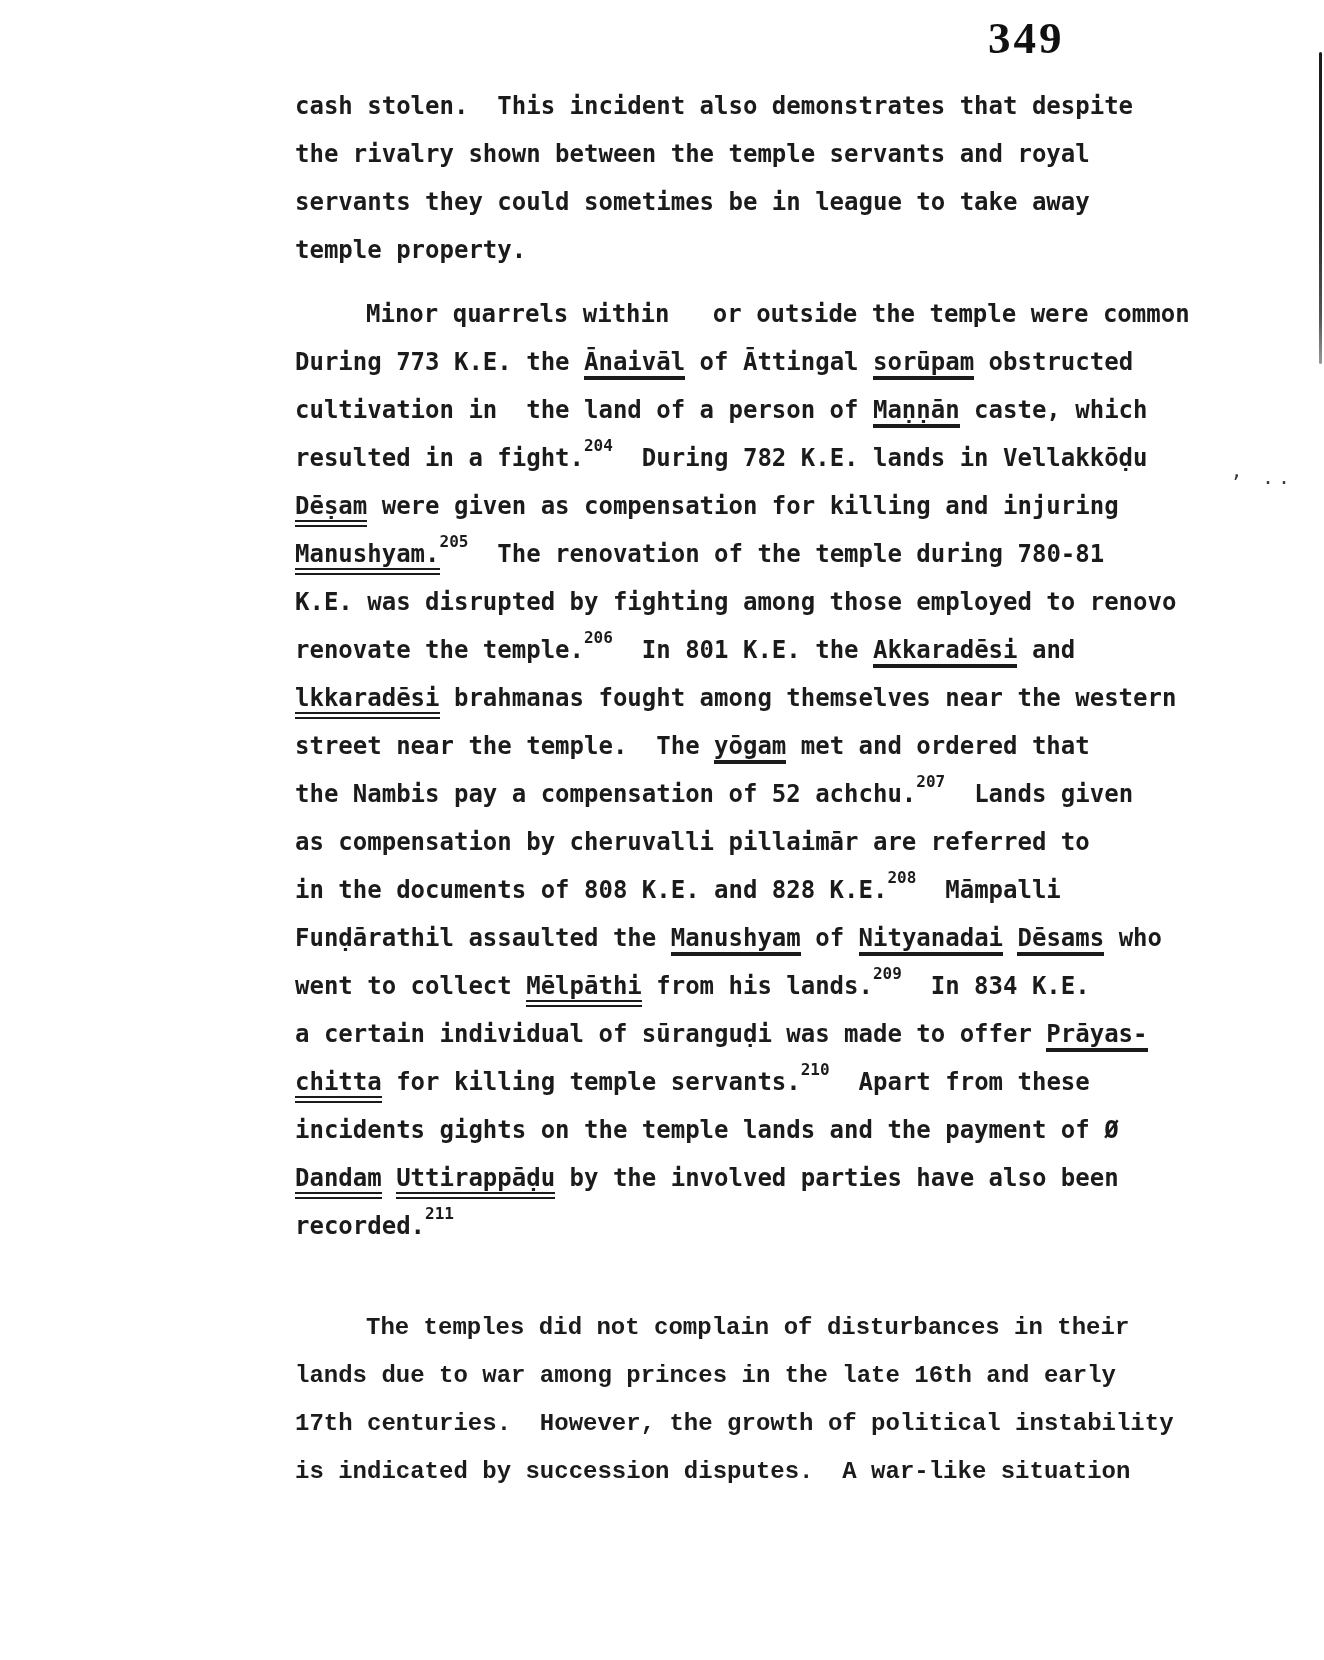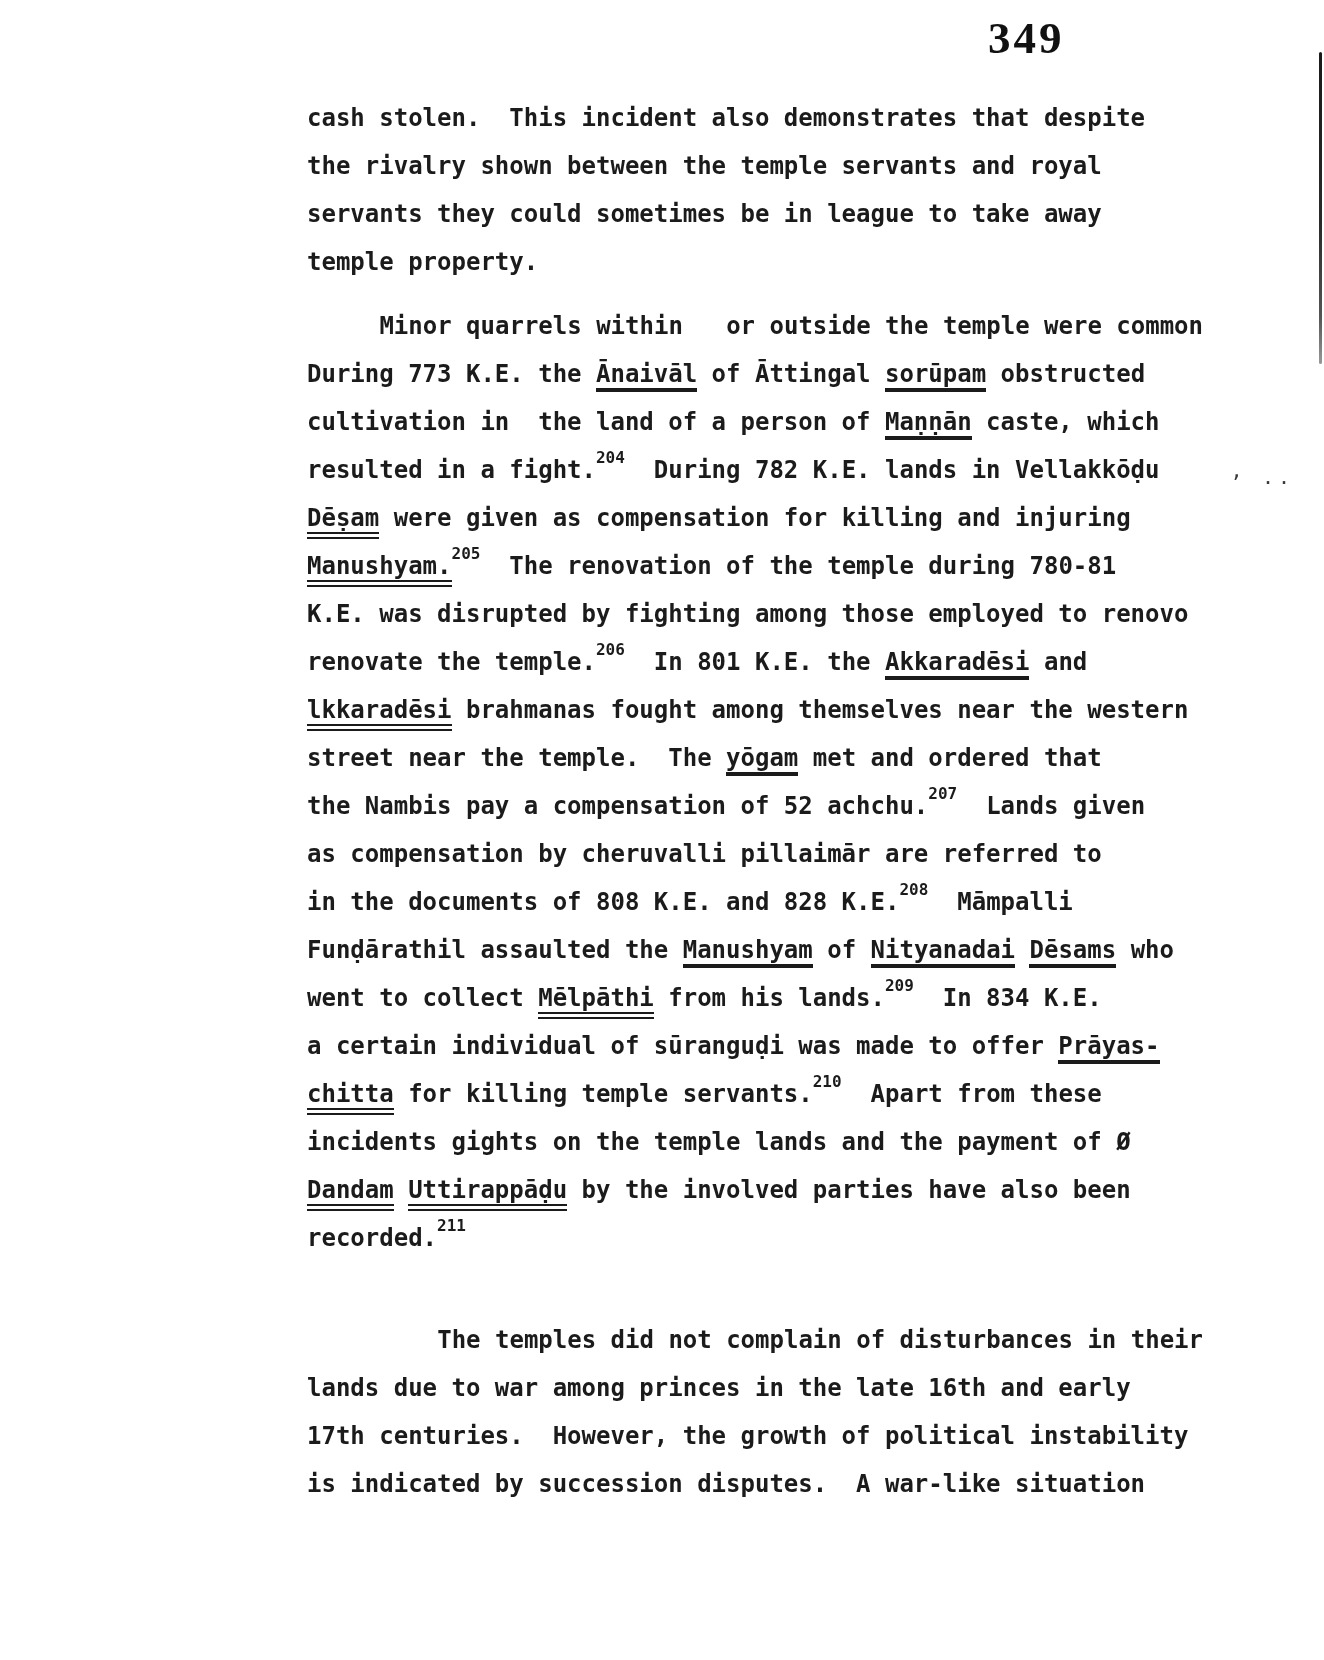--- a/index.html
+++ b/index.html
@@ -30,25 +30,25 @@
     position: absolute;
     left: 295px;
     top: 82px;
     width: 920px;
     font-size: 24px;
     font-weight: bold;
     line-height: 48px;
     white-space: pre;
     letter-spacing: 0px;
   }
-  .para { margin: 12px; }
+  .para { margin: 0; }
   .para:nth-child(2) { margin-top: 16px; }
-  .para:nth-child(3) { margin-top: 54px; }
+  .para:nth-child(3) { margin-top: 54px; font-family: Liberation Mono, monospace; }
   .line { height: 48px; }
-  .line.indent { padding-left: 71px; text-align: right; }
+  .line.indent { padding-left: 71px; }
   .u1 {
     border-bottom: 4px solid currentColor;
   }
   .u2 {
     border-bottom: 7px double currentColor;
   }
   .sup {
     position: relative;
     top: -15px;
     font-size: 16px;

